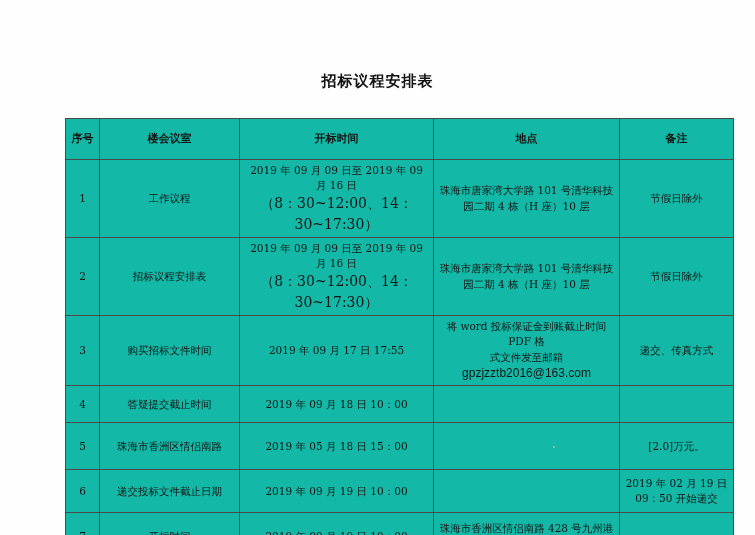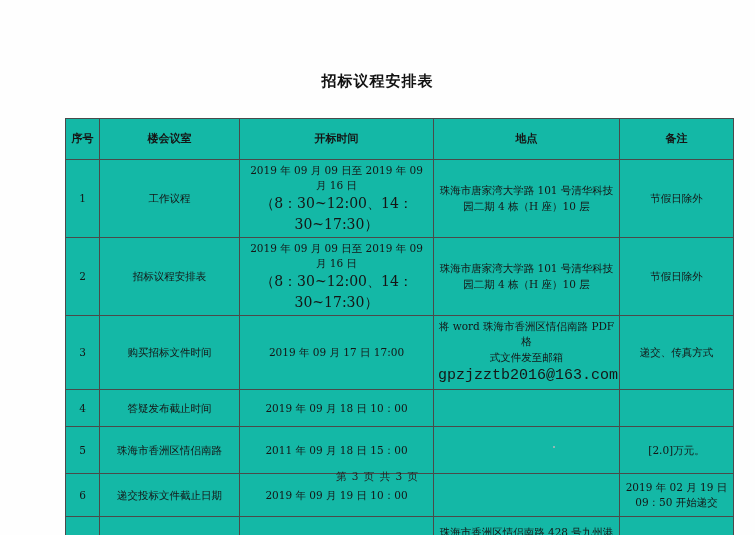--- a/index.html
+++ b/index.html
@@ -66,22 +66,22 @@
   .col-remark { width: 114px; }
 
   .cell-multi {
     display: block;
   }
   .cell-sub {
     display: block;
     font-size: 14px;
   }
   .mono-mail {
-    font-family: Liberation Mono, monospace;
-    font-size: 15px;
+    font-family: Liberation Sans, sans-serif;
+    font-size: 12px;
     letter-spacing: 0px;
   }
   .row-h-36 td { height: 36px; }
   .row-h-30 td { height: 30px; }
   .row-h-40 td { height: 40px; }
 
   .footer {
     position: absolute;
     top: 470px;
     left: 0;
@@ -149,41 +149,41 @@
         <td>
           <span class="cell-multi">珠海市唐家湾大学路 101 号清华科技</span>
           <span class="cell-multi">园二期 4 栋（H 座）10 层</span>
         </td>
         <td>节假日除外</td>
       </tr>
 
       <tr class="row-h-40">
         <td>3</td>
         <td>购买招标文件时间</td>
-        <td>2019 年 09 月 17 日 17:00</td>
-        <td>
-          <span class="cell-multi">将 word 珠海市香洲区情侣南路 PDF 格</span>
+        <td>2019 年 09 月 17 日 17:55</td>
+        <td>
+          <span class="cell-multi">将 word 投标保证金到账截止时间 PDF 格</span>
           <span class="cell-multi">式文件发至邮箱</span>
           <span class="cell-multi mono-mail">gpzjzztb2016@163.com</span>
         </td>
         <td>递交、传真方式</td>
       </tr>
 
       <tr class="row-h-30">
         <td>4</td>
-        <td>答疑发布截止时间</td>
+        <td>答疑提交截止时间</td>
         <td>2019 年 09 月 18 日 10：00</td>
         <td></td>
         <td></td>
       </tr>
 
       <tr class="row-h-40">
         <td>5</td>
         <td>珠海市香洲区情侣南路</td>
-        <td>2011 年 09 月 18 日 15：00</td>
+        <td>2019 年 05 月 18 日 15：00</td>
         <td></td>
         <td>[2.0]万元。</td>
       </tr>
 
       <tr class="row-h-36">
         <td>6</td>
         <td>递交投标文件截止日期</td>
         <td>2019 年 09 月 19 日 10：00</td>
         <td></td>
         <td>
@@ -200,14 +200,13 @@
           <span class="cell-multi">珠海市香洲区情侣南路 428 号九州港</span>
           <span class="cell-multi">大厦 3 楼会议室</span>
         </td>
         <td></td>
       </tr>
     </tbody>
   </table>
 
   <div class="speck" style="left:553px; top:446px;"></div>
 
-  <div class="footer">第 3 页 共 3 页</div>
 </div>
 
 </body></html>

